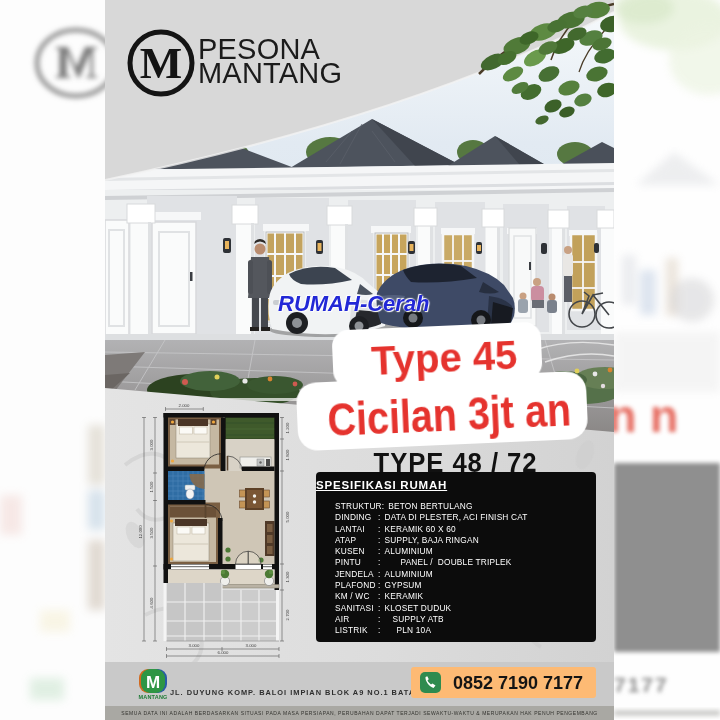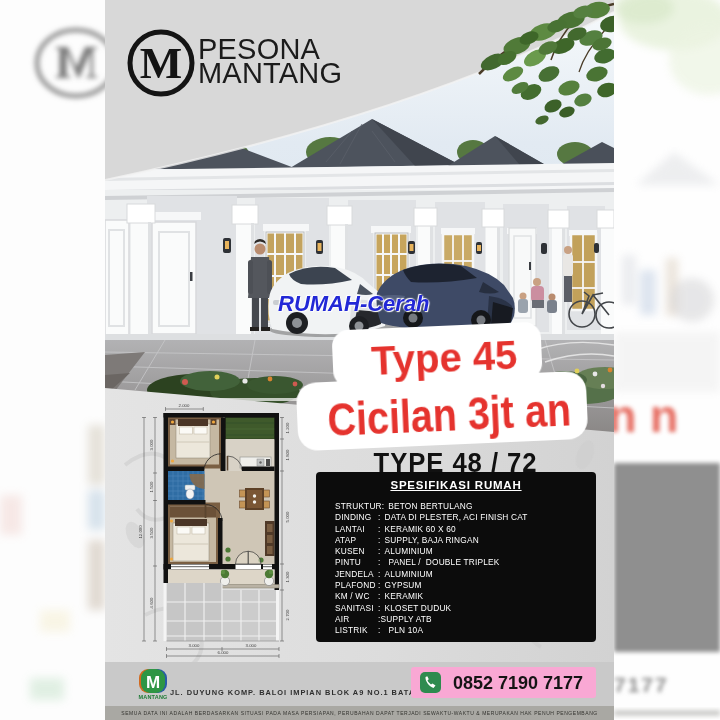--- a/index.html
+++ b/index.html
@@ -433,34 +433,34 @@
       <ellipse cx="30" cy="150" rx="8" ry="14" transform="rotate(-25 30 150)"></ellipse>
       <ellipse cx="480" cy="70" rx="8" ry="15" transform="rotate(20 480 70)"></ellipse>
       <ellipse cx="455" cy="290" rx="9" ry="15" transform="rotate(40 455 290)"></ellipse>
       <ellipse cx="60" cy="300" rx="8" ry="14" transform="rotate(-30 60 300)"></ellipse>
     </g>
   </svg>
 
   <div class="abs" style="left:208px;top:448px;width:285px;text-align:center;font-size:27px;font-weight:bold;color:#111;letter-spacing:1px;transform:scaleX(0.95);transform-origin:50% 50%">TYPE 48 / 72</div>
 
   <div class="abs" id="specbox" style="left:211px;top:472px;width:280px;height:170px;background:#0c0c0c;border-radius:4px;color:#fff">
-    <div style="text-align:center;margin-top:7px;font-size:11.5px;font-weight:bold;letter-spacing:0.8px;text-decoration:underline">SPESIFIKASI RUMAH</div>
+    <div style="text-align:left;margin-top:7px;font-size:11.5px;font-weight:bold;letter-spacing:0.8px;text-decoration:underline">SPESIFIKASI RUMAH</div>
     <div id="specrows" style="margin:10px 0 0 19px;font-size:8.3px;font-weight:normal;letter-spacing:0.2px">
       <div style="height:11.3px">STRUKTUR:<span style="margin-left:4px">BETON BERTULANG</span></div>
       <div style="height:11.3px;display:flex"><span style="width:43px">DINDING</span>:<span style="margin-left:4px">DATA DI PLESTER, ACI FINISH CAT</span></div>
       <div style="height:11.3px;display:flex"><span style="width:43px">LANTAI</span>:<span style="margin-left:4px">KERAMIK 60 X 60</span></div>
       <div style="height:11.3px;display:flex"><span style="width:43px">ATAP</span>:<span style="margin-left:4px">SUPPLY, BAJA RINGAN</span></div>
       <div style="height:11.3px;display:flex"><span style="width:43px">KUSEN</span>:<span style="margin-left:4px">ALUMINIUM</span></div>
-      <div style="height:11.3px;display:flex"><span style="width:43px">PINTU</span>:<span style="margin-left:8px">PANEL /&nbsp; DOUBLE TRIPLEK</span></div>
+      <div style="height:11.3px;display:flex"><span style="width:43px">PINTU</span>:<span style="margin-left:20px">PANEL /&nbsp; DOUBLE TRIPLEK</span></div>
       <div style="height:11.3px;display:flex"><span style="width:43px">JENDELA</span>:<span style="margin-left:4px">ALUMINIUM</span></div>
       <div style="height:11.3px;display:flex"><span style="width:43px">PLAFOND</span>:<span style="margin-left:4px">GYPSUM</span></div>
       <div style="height:11.3px;display:flex"><span style="width:43px">KM / WC</span>:<span style="margin-left:4px">KERAMIK</span></div>
       <div style="height:11.3px;display:flex"><span style="width:43px">SANITASI</span>:<span style="margin-left:4px">KLOSET DUDUK</span></div>
-      <div style="height:11.3px;display:flex"><span style="width:43px">AIR</span>:<span style="margin-left:0">SUPPLY ATB</span></div>
-      <div style="height:11.3px;display:flex"><span style="width:43px">LISTRIK</span>:<span style="margin-left:8px">PLN 10A</span></div>
+      <div style="height:11.3px;display:flex"><span style="width:43px">AIR</span>:<span style="margin-left:12px">SUPPLY ATB</span></div>
+      <div style="height:11.3px;display:flex"><span style="width:43px">LISTRIK</span>:<span style="margin-left:16px">PLN 10A</span></div>
     </div>
   </div>
 
   <div class="abs" id="plan" style="left:28px;top:398px;width:170px;height:264px">
   <svg width="170" height="264" viewBox="0 0 170 264" font-family="Liberation Sans,sans-serif">
 
     <g>
           <rect x="33" y="18" width="110" height="149" fill="#cfc6b6"></rect>
         </g>
 
@@ -697,21 +697,21 @@
     <rect x="4" y="3" width="25" height="24" rx="9" fill="#d2691e"></rect>
     <rect x="8" y="3" width="24" height="24" rx="9" fill="#2a5aa8"></rect>
     <rect x="6" y="3" width="24" height="24" rx="9" fill="#2e9644"></rect>
     <text x="18" y="22" font-size="17" font-weight="bold" fill="#fff" text-anchor="middle">M</text>
     <text x="18" y="33" font-size="5.5" font-weight="bold" fill="#1d7a35" text-anchor="middle" letter-spacing="0.2">MANTANG</text>
   </svg>
 
 
   <div class="abs" style="left:65px;top:688px;font-size:7.4px;font-weight:bold;color:#2e2e2e;letter-spacing:1px">JL. DUYUNG KOMP. BALOI IMPIAN BLOK A9 NO.1 BATAM</div>
 
-  <div class="abs" style="left:306px;top:667px;width:185px;height:31px;background:#f9a8d4;border-radius:3px">
+  <div class="abs" style="left:306px;top:667px;width:185px;height:31px;background:#fdba74;border-radius:3px">
     <svg class="abs" style="left:9px;top:5px" width="21" height="21">
       <rect x="0" y="0" width="21" height="21" rx="5" fill="#2e8b4f"></rect>
       <path d="M5.5,5 C5,9 9,14.5 13.5,16 L15.5,13.5 L12.5,11.5 L11,12.5 C9.5,11.5 8,9.8 7.5,8.3 L8.8,7.2 L7.3,4.2 Z" fill="#fff"></path>
     </svg>
     <div class="abs" style="left:42px;top:6px;font-size:18px;font-weight:bold;color:#141414;letter-spacing:0px;white-space:nowrap">0852 7190 7177</div>
   </div>
 
   <div class="abs" style="left:0;top:706px;width:509px;height:14px;background:#a9a8a3">
     <div style="margin-top:4px;text-align:center;font-size:5px;color:#33332f;letter-spacing:0.55px">SEMUA DATA INI ADALAH BERDASARKAN SITUASI PADA MASA PERSIAPAN, PERUBAHAN DAPAT TERJADI SEWAKTU-WAKTU &amp; MERUPAKAN HAK PENUH PENGEMBANG</div>
   </div>

